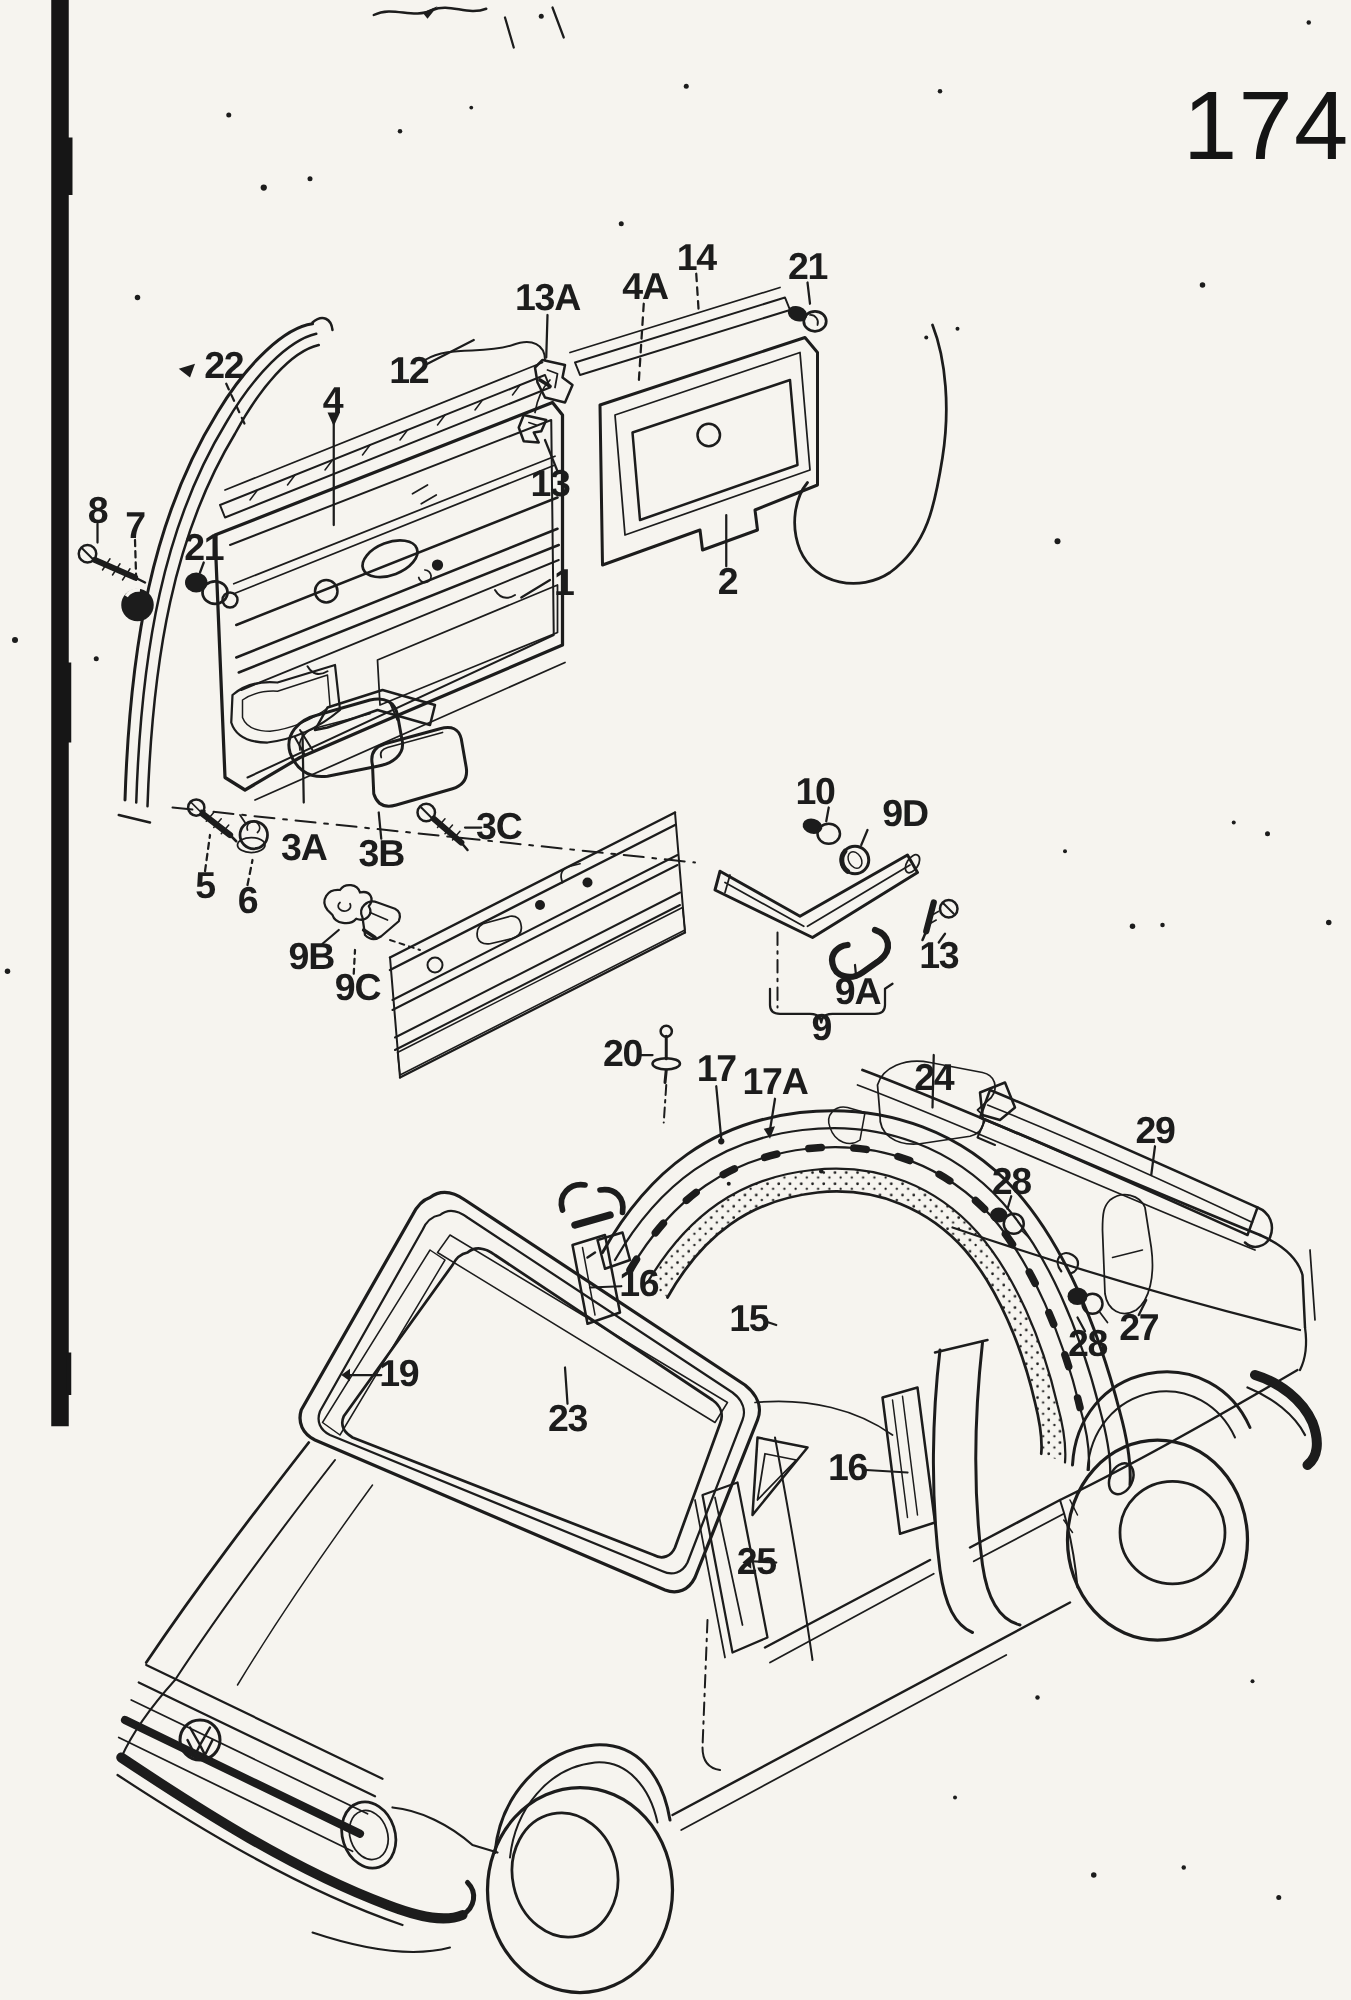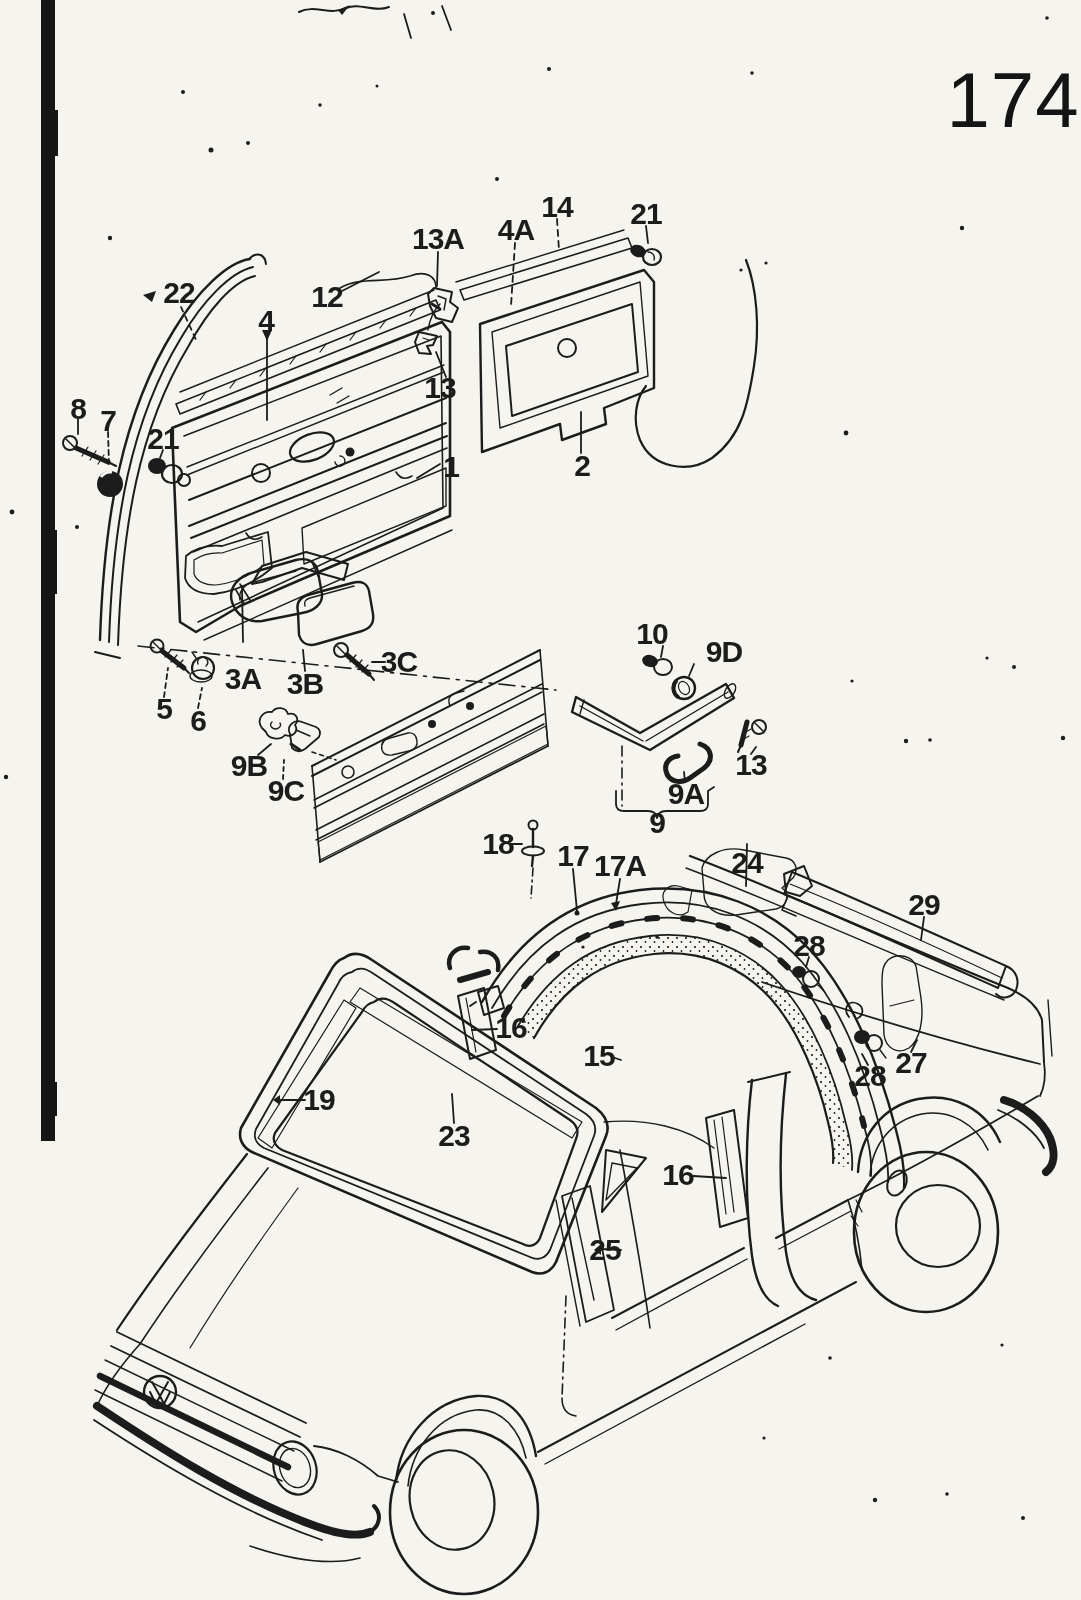--- a/index.html
+++ b/index.html
@@ -375,21 +375,21 @@
 <div class="callout" style="left:399px;top:662px">3C</div>
 <div class="callout" style="left:164px;top:709px">5</div>
 <div class="callout" style="left:198px;top:721px">6</div>
 <div class="callout" style="left:249px;top:766px">9B</div>
 <div class="callout" style="left:286px;top:791px">9C</div>
 <div class="callout" style="left:652px;top:634px">10</div>
 <div class="callout" style="left:724px;top:652px">9D</div>
 <div class="callout" style="left:686px;top:794px">9A</div>
 <div class="callout" style="left:751px;top:765px">13</div>
 <div class="callout" style="left:657px;top:823px">9</div>
-<div class="callout" style="left:498px;top:844px">18</div>
+<div class="callout" style="left:498px;top:844px">20</div>
 <div class="callout" style="left:573px;top:856px">17</div>
 <div class="callout" style="left:620px;top:866px">17A</div>
 <div class="callout" style="left:747px;top:863px">24</div>
 <div class="callout" style="left:924px;top:905px">29</div>
 <div class="callout" style="left:809px;top:946px">28</div>
 <div class="callout" style="left:911px;top:1063px">27</div>
 <div class="callout" style="left:870px;top:1076px">28</div>
 <div class="callout" style="left:511px;top:1028px">16</div>
 <div class="callout" style="left:599px;top:1056px">15</div>
 <div class="callout" style="left:319px;top:1100px">19</div>

